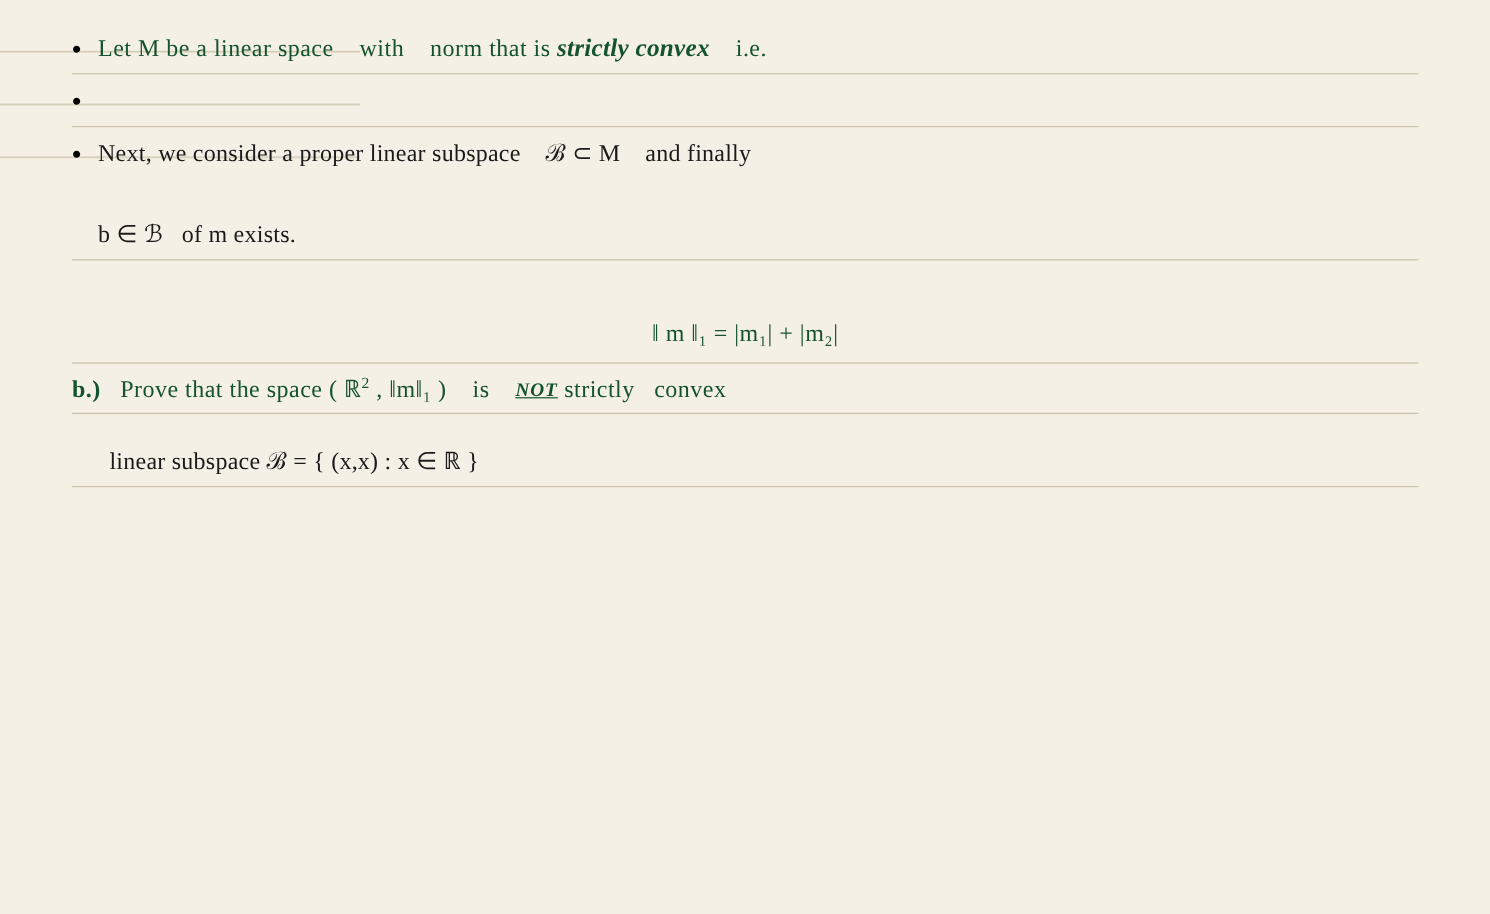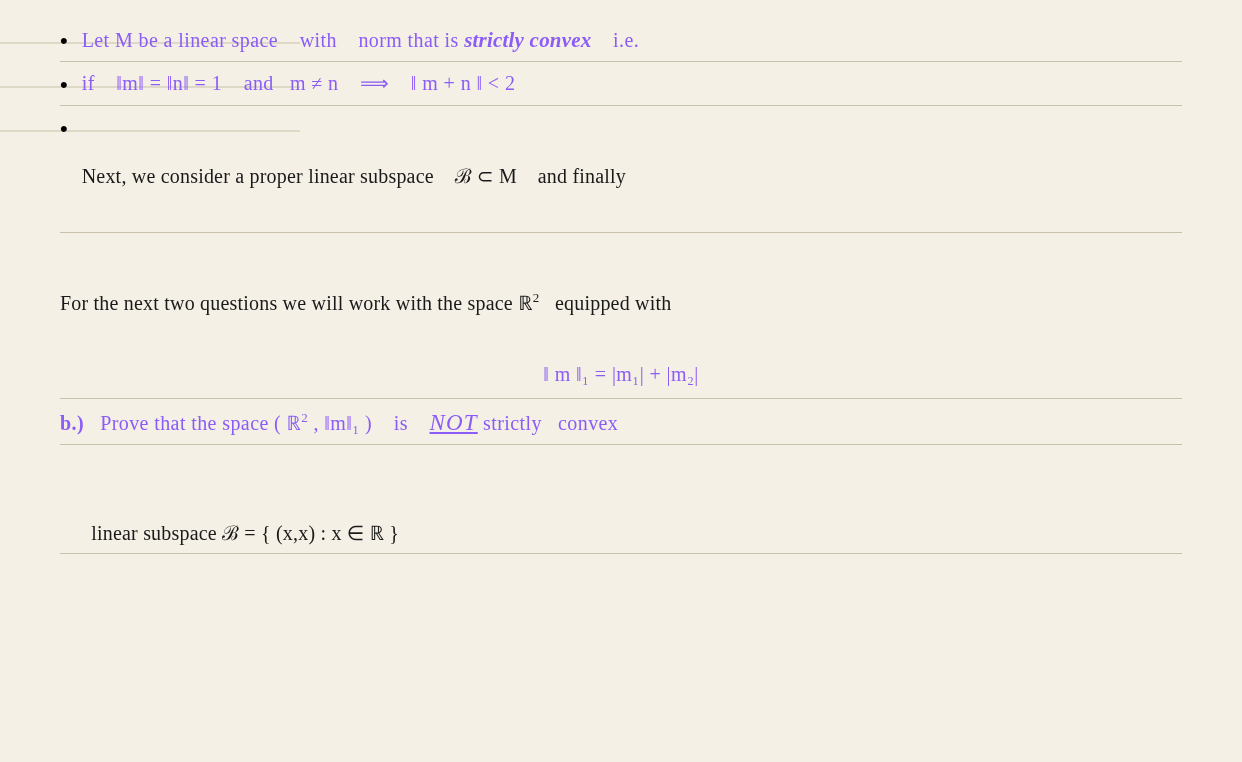--- a/index.html
+++ b/index.html
@@ -31,21 +31,21 @@
 
     .content {
       position: relative;
       z-index: 1;
       font-family: 'Segoe UI', 'Arial', sans-serif;
     }
 
     .math-text {
       font-family: 'Segoe UI', 'Georgia', cursive, serif;
       font-size: 20px;
-      color: #8b5cf6;
+      color: #14532d;
       line-height: 1.55;
       letter-spacing: 0.02em;
     }
 
     .bullet-row {
       display: flex;
       align-items: flex-start;
       padding: 6px 0 4px 0;
       border-bottom: 1px solid #c8c0a8;
     }
@@ -59,23 +59,23 @@
     }
 
     .bold-italic {
       font-weight: 800;
       font-style: italic;
       font-size: 21px;
       letter-spacing: 0.01em;
     }
 
     .NOT-text {
-      font-weight: 400;
+      font-weight: 700;
       font-style: italic;
-      font-size: 23px;
+      font-size: 16px;
       letter-spacing: 0.05em;
       text-decoration: underline;
       margin-top: 36px;
     }
 
     .center-eq {
       display: flex;
       justify-content: center;
       padding: 4px 0;
     }
@@ -84,21 +84,20 @@
       border-bottom: 1px solid #c8c0a8;
       padding: 6px 0 4px 0;
     }
 
     .multi-line-block .line {
       display: block;
       line-height: 1.6;
       font-size: 20px;
       color: #1a1a1a;
       letter-spacing: 0.01em;
-      margin-top: 48px;
     }
 
     sup {
       font-size: 13px;
       vertical-align: super;
     }
   </style>
 </head>
 <body>
 
@@ -117,38 +116,36 @@
 
     <div class="bullet-row">
       <span class="bullet">•</span>
       <span class="math-text">
         Let M be a linear space &nbsp;&nbsp; with &nbsp;&nbsp; norm that is <span class="bold-italic">strictly convex</span> &nbsp;&nbsp; i.e.
       </span>
     </div>
 
     <div class="bullet-row">
       <span class="bullet">•</span>
-      <span class="math-text">
-        if &nbsp;&nbsp; ‖m‖ = ‖n‖ = 1 &nbsp;&nbsp; and &nbsp; m ≠ n &nbsp;&nbsp; ⟹ &nbsp;&nbsp; ‖ m + n ‖ &lt; 2
-      </span>
     </div>
 
     <div class="multi-line-block">
       <div style="display:flex; align-items:flex-start;">
         <span class="bullet" style="margin-right:14px; flex-shrink:0; font-size:22px;">•</span>
         <div>
           <span class="line math-text">Next,  we  consider  a  proper  linear  subspace &nbsp;&nbsp; ℬ ⊂ M &nbsp;&nbsp; and  finally</span><br>
           <br>
+          <span class="line math-text">b ∈ ℬ &nbsp; of  m  exists.</span>
         </div>
       </div>
     </div>
 
 
     <div class="multi-line-block">
-      <span class="line math-text">For  the  next  two  questions  we  will  work  with  the  space  ℝ<sup>2</sup> &nbsp; equipped  with</span><br>
+      <br>
       <br>
       <div class="center-eq">
         <span class="math-text">‖ m ‖₁  =  |m₁|  +  |m₂|</span>
       </div>
     </div>
 
     <div class="bullet-row">
       <span class="math-text">
         <strong>b.)</strong> &nbsp; Prove  that  the  space  ( ℝ<sup>2</sup> , ‖m‖₁ ) &nbsp;&nbsp; is &nbsp;&nbsp; <span class="NOT-text">NOT</span>  strictly &nbsp; convex
       </span>

